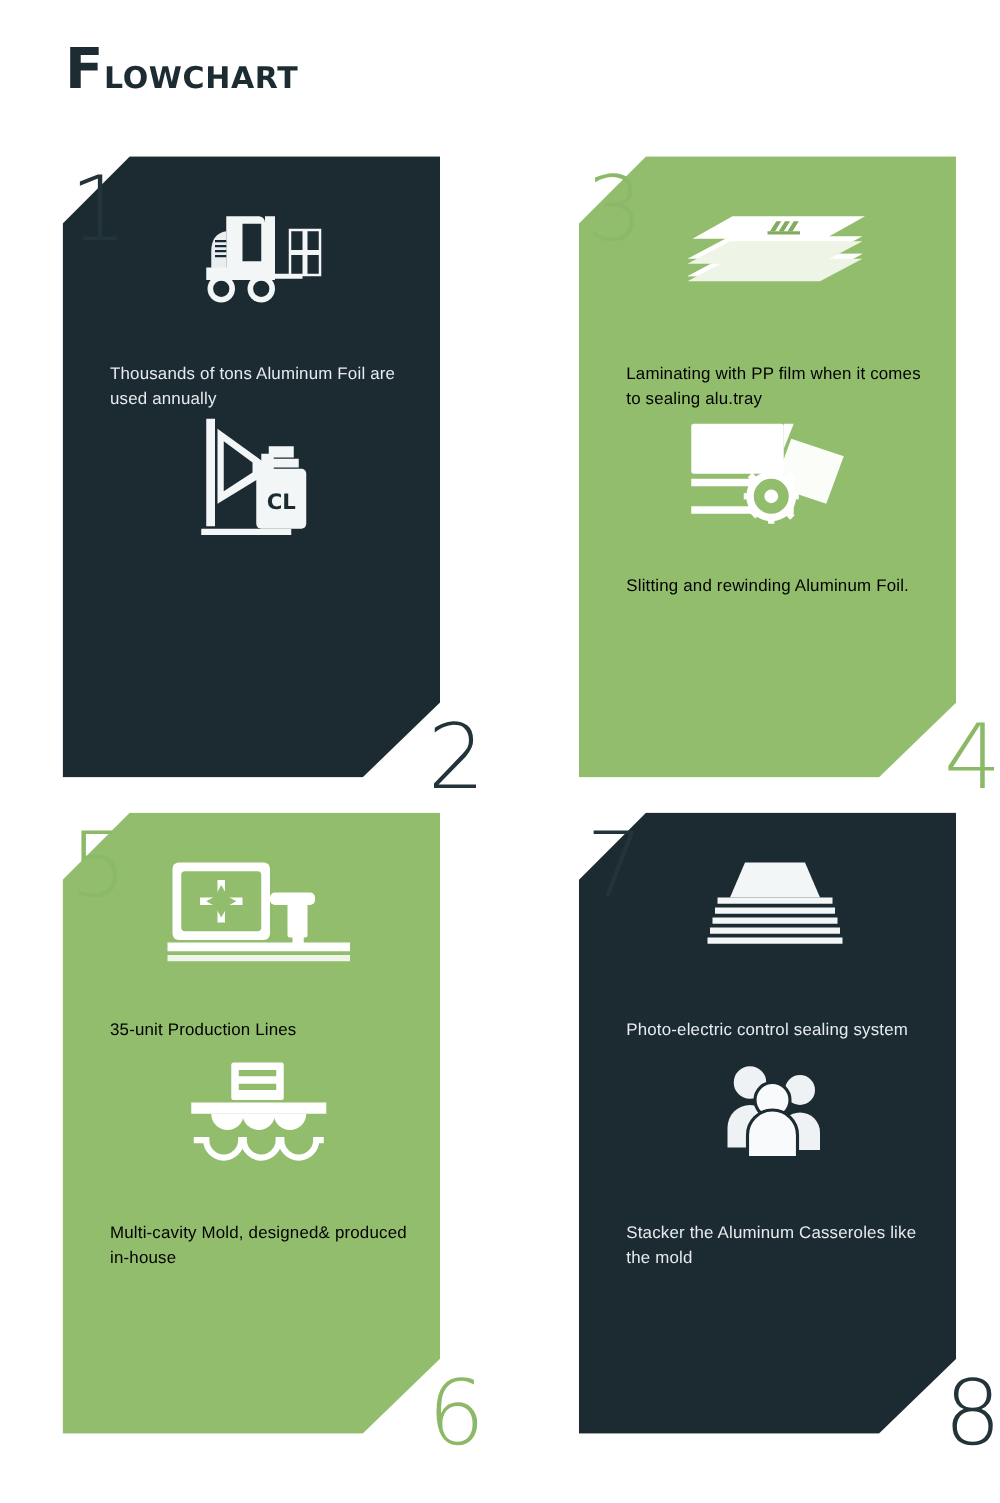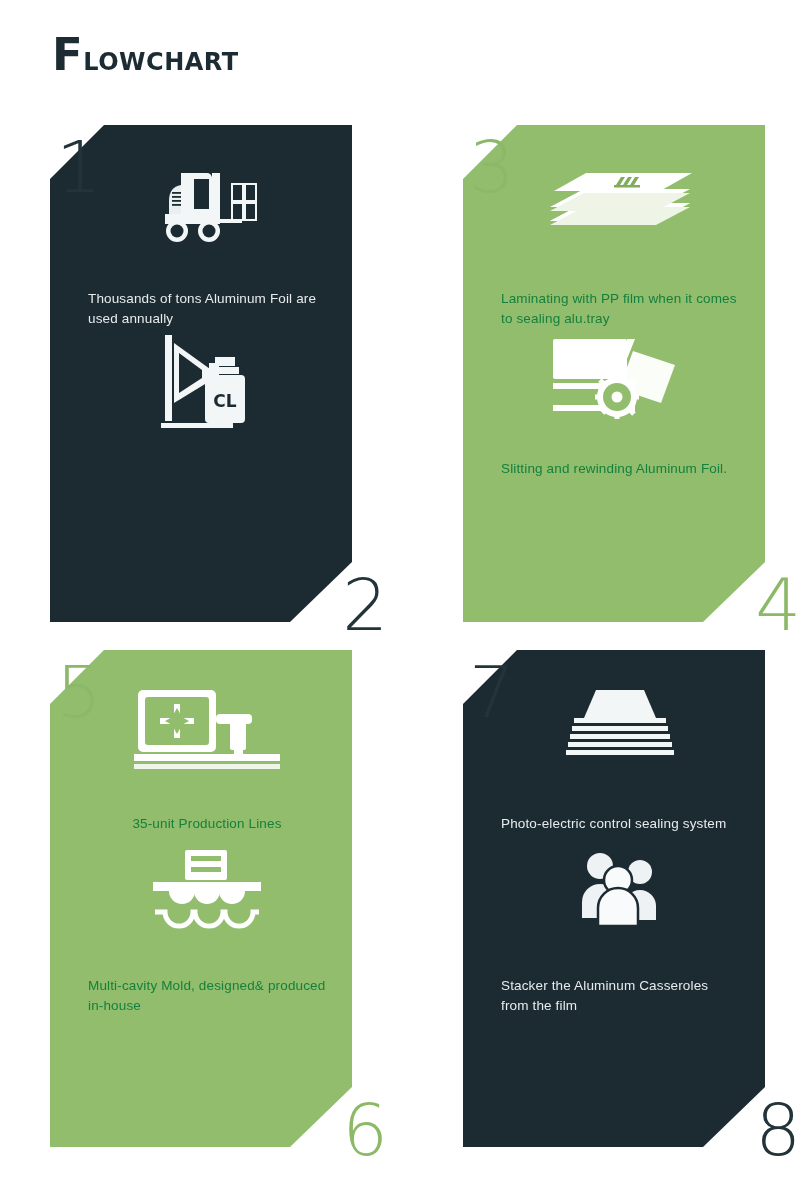--- a/index.html
+++ b/index.html
@@ -115,27 +115,27 @@
   .icon-wrap svg { display: block; }
   .card-caption {
     font-size: 13.5px;
     line-height: 20px;
     letter-spacing: 0.15px;
     margin-top: 10px;
   }
   .slot-1 .card-caption,
   .slot-4 .card-caption { color: #e7ebed; }
   .slot-2 .card-caption,
-  .slot-3 .card-caption { color: #15803d; }
+  .slot-3 .card-caption { color: #000000; }
 
   .half.b .icon-wrap { height: 118px; }
   .half.b .card-caption { margin-top: 12px; }
 
   
-  .center-cap { text-align: center; }
+  .center-cap { text-align: left; }
 </style>
 </head>
 <body>
 
 <div id="page-title"><span class="cap">F</span><span class="sm">LOWCHART</span></div>
 
 <div id="flow-grid">
 
   <div class="card-slot slot-1">
     <div class="card-panel"></div>
@@ -360,19 +360,19 @@
             <circle cx="28" cy="20" r="13" fill="#eef2f4"></circle>
             <path d="M10 72 v-16 a18 18 0 0 1 36 0 v16 z" fill="#eef2f4"></path>
 
             <circle cx="68" cy="26" r="12" fill="#eef2f4"></circle>
             <path d="M52 74 v-14 a16 16 0 0 1 32 0 v14 z" fill="#eef2f4"></path>
 
             <circle cx="46" cy="34" r="14" fill="#f8fafb" stroke="#1c2b32" stroke-width="2.5"></circle>
             <path d="M26 80 v-18 a20 20 0 0 1 40 0 v18 z" fill="#f8fafb" stroke="#1c2b32" stroke-width="2.5"></path>
           </svg>
         </div>
-        <div class="card-caption">Stacker the Aluminum Casseroles from the film</div>
+        <div class="card-caption">Stacker the Aluminum Casseroles like the mold</div>
       </div>
 
     </div>
   </div>
 
 </div>
 
 </body></html>

